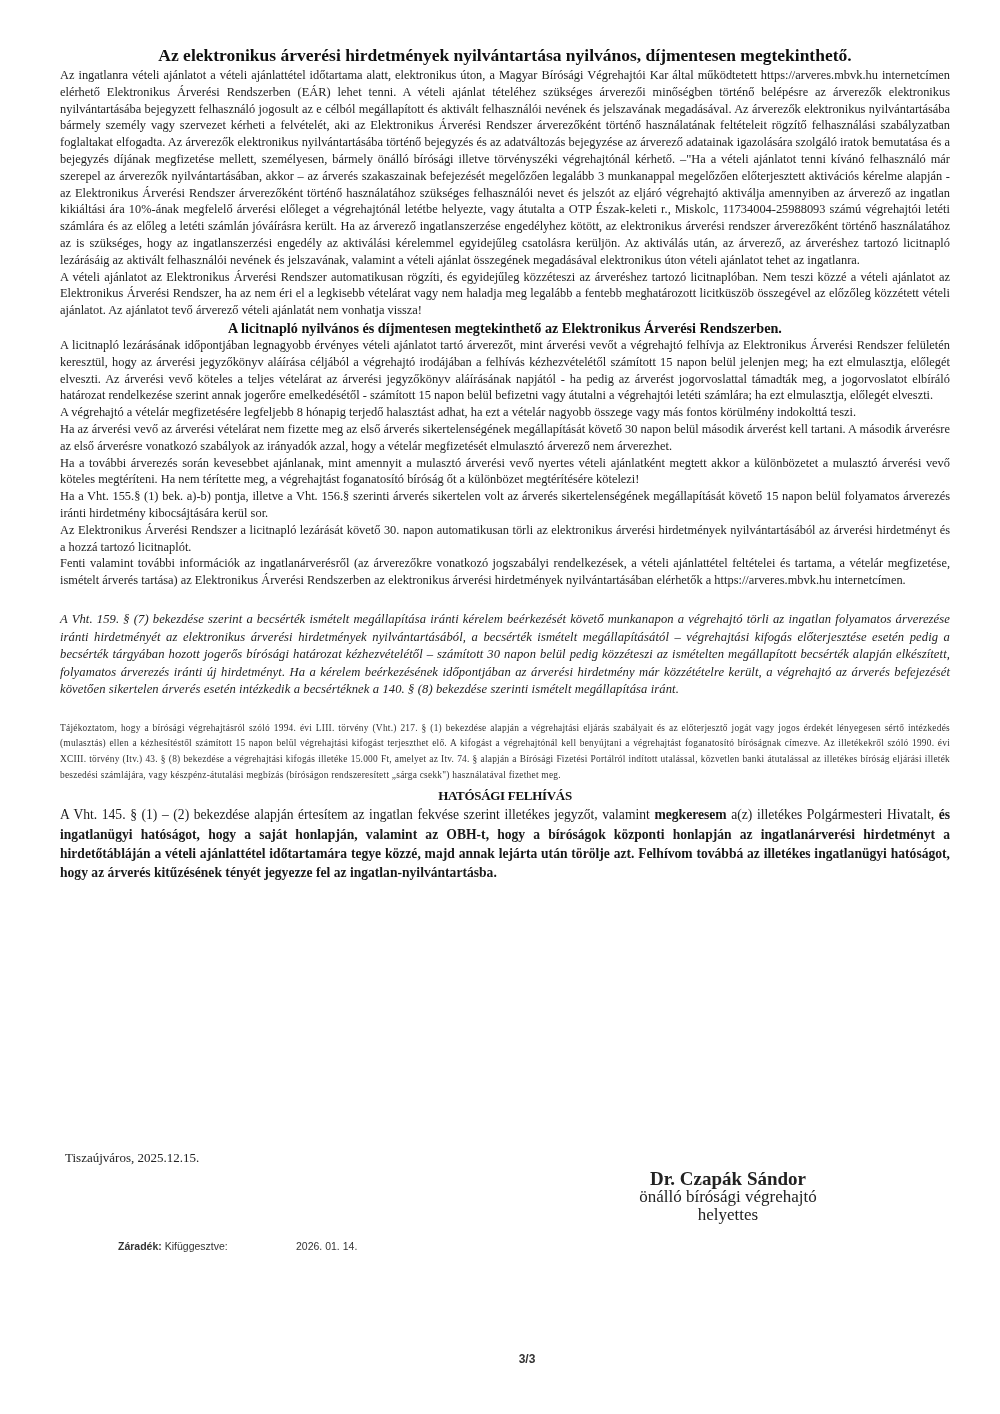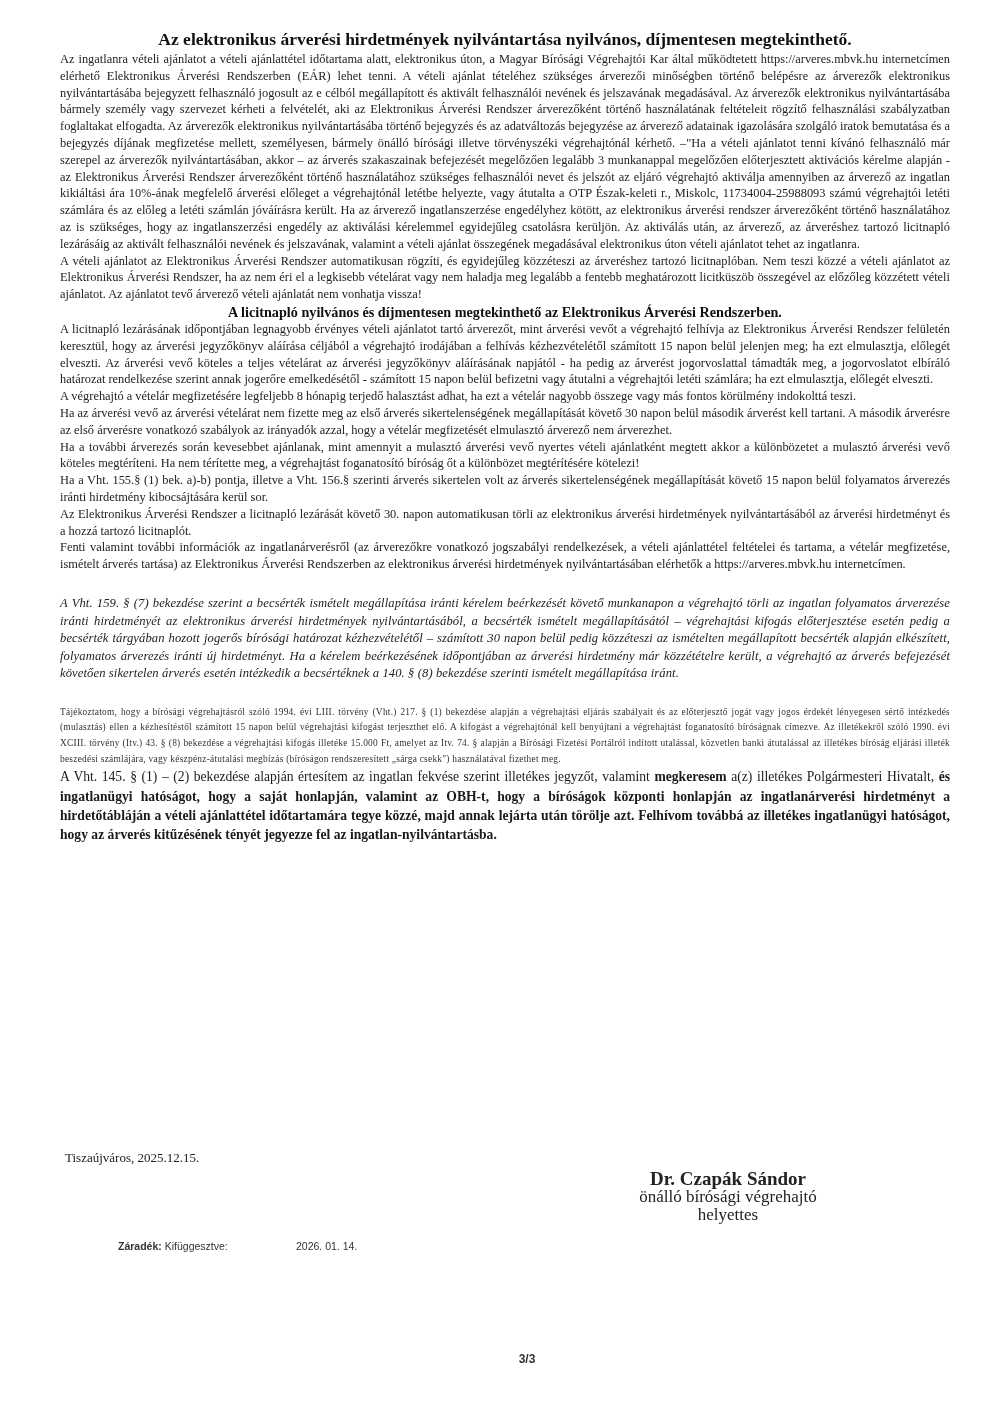--- a/index.html
+++ b/index.html
@@ -1,17 +1,17 @@
 <!DOCTYPE html>
 <html><head>
 <meta charset="utf-8">
 <style>
   html, body { margin: 0; padding: 0; background: #ffffff; }
   body { width: 1000px; height: 1414px; position: relative; overflow: hidden; color: #1a1a1a; }
-  .page { position: absolute; left: 60px; top: 28px; width: 890px; font-family: "Liberation Serif", "DejaVu Serif", serif; }
+  .page { position: absolute; left: 60px; top: 44px; width: 890px; font-family: "Liberation Serif", "DejaVu Serif", serif; }
   .title { text-align: center; font-weight: bold; font-size: 17.5px; line-height: 22px; margin: 0 0 1px 0; color: #111; }
   .p { font-size: 12.4px; line-height: 16.8px; text-align: justify; margin: 0; color: #222; }
   .subtitle { text-align: center; font-weight: bold; font-size: 14.2px; line-height: 18px; margin: 0; color: #111; }
   .italic-block { font-style: italic; font-size: 12.6px; line-height: 17.6px; text-align: justify; margin: 22px 0 0 0; color: #222; letter-spacing: 0.1px; }
   .small-italic { font-size: 9.4px; line-height: 15.6px; text-align: justify; margin: 22px 0 0 0; color: #333; letter-spacing: 0.25px; }
   .section-head { text-align: center; font-weight: bold; font-size: 13px; line-height: 17px; margin: 4px 0 1px 0; letter-spacing: -0.3px; color: #111; }
   .call { font-size: 13.6px; line-height: 19.4px; text-align: justify; margin: 0; color: #1a1a1a; }
   .call b { font-weight: bold; }
   .place-date { position: absolute; left: 65px; top: 1150px; font-family: "Liberation Serif", serif; font-size: 13px; color: #222; }
   .signature { position: absolute; left: 608px; top: 1170px; width: 240px; text-align: center; font-family: "Liberation Serif", serif; color: #222; }
@@ -36,20 +36,21 @@
   <p class="p">Ha az árverési vevő az árverési vételárat nem fizette meg az első árverés sikertelenségének megállapítását követő 30 napon belül második árverést kell tartani. A második árverésre az első árverésre vonatkozó szabályok az irányadók azzal, hogy a vételár megfizetését elmulasztó árverező nem árverezhet.</p>
   <p class="p">Ha a további árverezés során kevesebbet ajánlanak, mint amennyit a mulasztó árverési vevő nyertes vételi ajánlatként megtett akkor a különbözetet a mulasztó árverési vevő köteles megtéríteni. Ha nem térítette meg, a végrehajtást foganatosító bíróság őt a különbözet megtérítésére kötelezi!</p>
   <p class="p">Ha a Vht. 155.§ (1) bek. a)-b) pontja, illetve a Vht. 156.§ szerinti árverés sikertelen volt az árverés sikertelenségének megállapítását követő 15 napon belül folyamatos árverezés iránti hirdetmény kibocsájtására kerül sor.</p>
   <p class="p">Az Elektronikus Árverési Rendszer a licitnapló lezárását követő 30. napon automatikusan törli az elektronikus árverési hirdetmények nyilvántartásából az árverési hirdetményt és a hozzá tartozó licitnaplót.</p>
   <p class="p">Fenti valamint további információk az ingatlanárverésről (az árverezőkre vonatkozó jogszabályi rendelkezések, a vételi ajánlattétel feltételei és tartama, a vételár megfizetése, ismételt árverés tartása) az Elektronikus Árverési Rendszerben az elektronikus árverési hirdetmények nyilvántartásában elérhetők a https://arveres.mbvk.hu internetcímen.</p>
 
   <p class="italic-block">A Vht. 159. § (7) bekezdése szerint a becsérték ismételt megállapítása iránti kérelem beérkezését követő munkanapon a végrehajtó törli az ingatlan folyamatos árverezése iránti hirdetményét az elektronikus árverési hirdetmények nyilvántartásából, a becsérték ismételt megállapításától – végrehajtási kifogás előterjesztése esetén pedig a becsérték tárgyában hozott jogerős bírósági határozat kézhezvételétől – számított 30 napon belül pedig közzéteszi az ismételten megállapított becsérték alapján elkészített, folyamatos árverezés iránti új hirdetményt. Ha a kérelem beérkezésének időpontjában az árverési hirdetmény már közzétételre került, a végrehajtó az árverés befejezését követően sikertelen árverés esetén intézkedik a becsértéknek a 140. § (8) bekezdése szerinti ismételt megállapítása iránt.</p>
 
   <p class="small-italic">Tájékoztatom, hogy a bírósági végrehajtásról szóló 1994. évi LIII. törvény (Vht.) 217. § (1) bekezdése alapján a végrehajtási eljárás szabályait és az előterjesztő jogát vagy jogos érdekét lényegesen sértő intézkedés (mulasztás) ellen a kézhesítéstől számított 15 napon belül végrehajtási kifogást terjeszthet elő. A kifogást a végrehajtónál kell benyújtani a végrehajtást foganatosító bíróságnak címezve. Az illetékekről szóló 1990. évi XCIII. törvény (Itv.) 43. § (8) bekezdése a végrehajtási kifogás illetéke 15.000 Ft, amelyet az Itv. 74. § alapján a Bírósági Fizetési Portálról indított utalással, közvetlen banki átutalással az illetékes bíróság eljárási illeték beszedési számlájára, vagy készpénz-átutalási megbízás (bíróságon rendszeresített „sárga csekk") használatával fizethet meg.</p>
 
+  <h3 class="section-head">HATÓSÁGI FELHÍVÁS</h3>
   <p class="call">
     <span>A Vht. 145. § (1) – (2) bekezdése alapján értesítem az ingatlan fekvése szerint illetékes jegyzőt, valamint </span><b>megkeresem</b><span> a(z)  illetékes Polgármesteri Hivatalt, </span><b>és ingatlanügyi hatóságot, hogy a saját honlapján, valamint az OBH-t, hogy a bíróságok központi honlapján az ingatlanárverési hirdetményt a hirdetőtábláján a vételi ajánlattétel időtartamára tegye közzé, majd annak lejárta után törölje azt. Felhívom továbbá az illetékes ingatlanügyi hatóságot, hogy az árverés kitűzésének tényét jegyezze fel az ingatlan-nyilvántartásba.</b>
   </p>
 </div>
 
 <div class="place-date">Tiszaújváros, 2025.12.15.</div>
 
 <div class="signature">
   <div class="sig-name">Dr. Czapák Sándor</div>
   <div class="sig-role">önálló bírósági végrehajtó helyettes</div>

